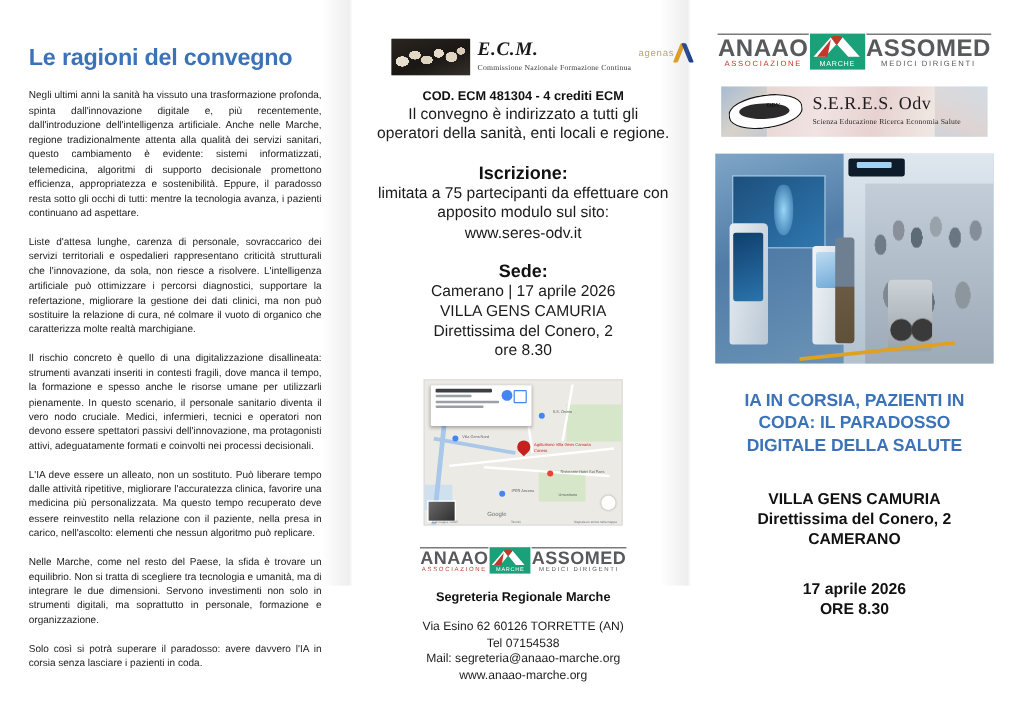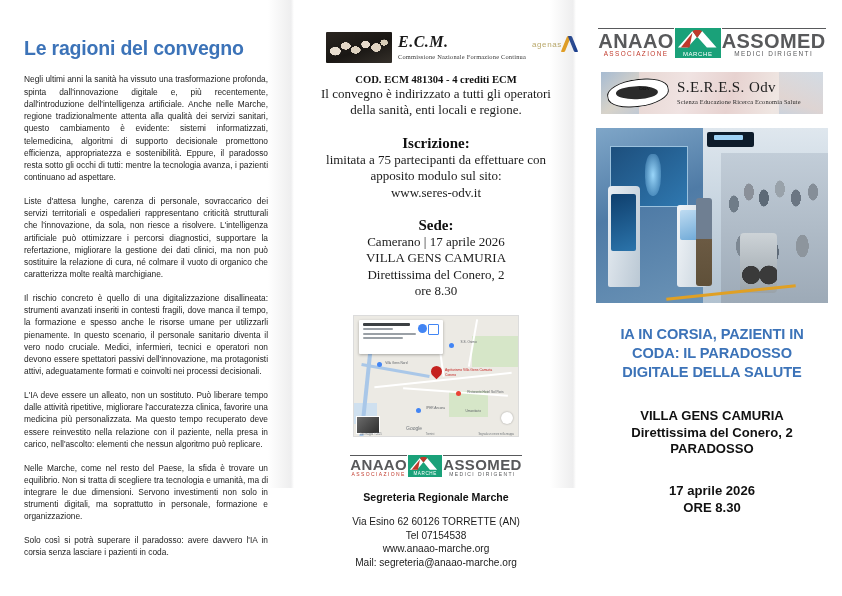--- a/index.html
+++ b/index.html
@@ -117,21 +117,21 @@
   .agenas-mark i.a { left: 0;  background: #e8a01e; transform: skewX(-22deg); }
   .agenas-mark i.b { left: 7px; background: #1b3f8f; transform: skewX(22deg); }
 
   .ecm-code {
     font-size: 10.6px; font-weight: bold; color: #111;
     margin: 2px 0 1px 0;
   }
   .mid-text {
     font-size: 13px; line-height: 1.26; color: #1b1b1b;
   }
-  .mid-block { margin-bottom: 16px; font-family: Liberation Serif, serif; }
+  .mid-block { margin-bottom: 16px; }
   .mid-label { font-weight: bold; font-size: 15px; color: #111; }
 
   .map {
     position: relative;
     width: 166px; height: 122px;
     margin: 4px auto 0 auto;
     background: #eceae4;
     border: 1px solid #dcdcdc;
     overflow: hidden;
     box-sizing: border-box;
@@ -413,22 +413,22 @@
       <div class="side">
         <div class="big rule" style="font-size:15px;padding-top:1px;">ASSOMED</div>
         <div class="small dark" style="font-size:5px;">MEDICI DIRIGENTI</div>
       </div>
     </div>
 
     <div class="segreteria">Segreteria Regionale Marche</div>
     <div class="contact">
       <div>Via Esino 62 60126 TORRETTE (AN)</div>
       <div>Tel 07154538</div>
+      <div>Mail: segreteria@anaao-marche.org</div>
       <div>www.anaao-marche.org</div>
-      <div>Mail: segreteria@anaao-marche.org</div>
     </div>
   </div>
 
   <div class="panel panel-right">
 
     
     <div class="anaao" style="height:30px;">
       <div class="side">
         <div class="big rule" style="font-size:20px;padding-top:2px;">ANAAO</div>
         <div class="small" style="font-size:6.4px;">ASSOCIAZIONE</div>
@@ -471,21 +471,21 @@
       <div class="ph-crowd"></div>
       <div class="ph-wheelchair"></div>
       <div class="ph-floorline"></div>
     </div>
 
     <div class="headline">IA IN CORSIA, PAZIENTI IN CODA: IL PARADOSSO DIGITALE DELLA SALUTE</div>
 
     <div class="venue">
       <div>VILLA GENS CAMURIA</div>
       <div>Direttissima del Conero, 2</div>
-      <div>PARADOSSO</div>
+      <div>CAMERANO</div>
     </div>
 
     <div class="when">
       <div>17 aprile 2026</div>
       <div>ORE 8.30</div>
     </div>
   </div>
 
 </div>
 

